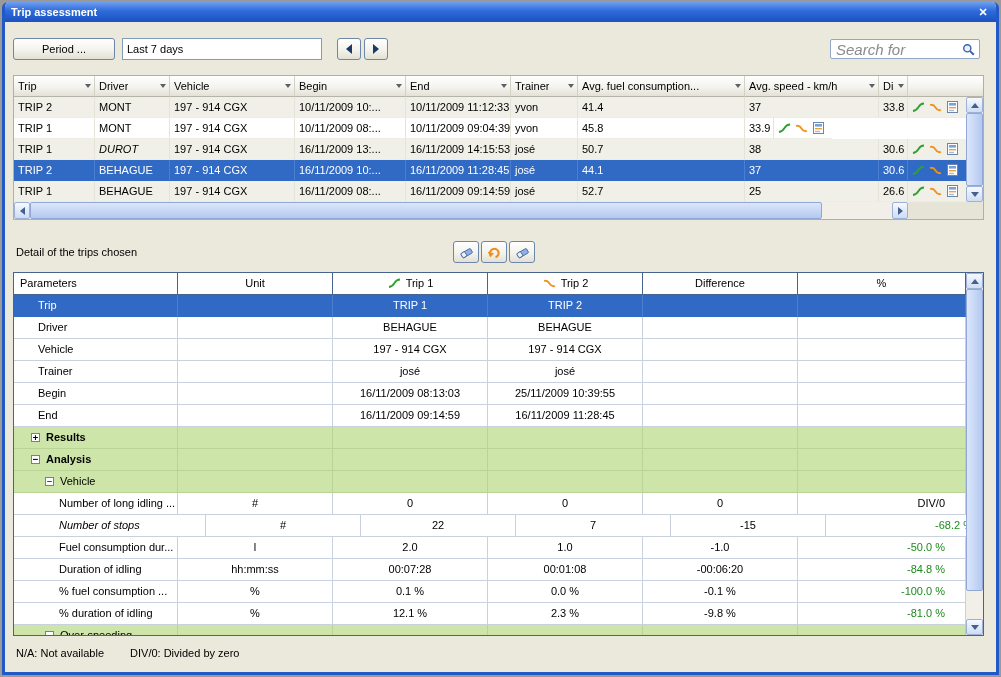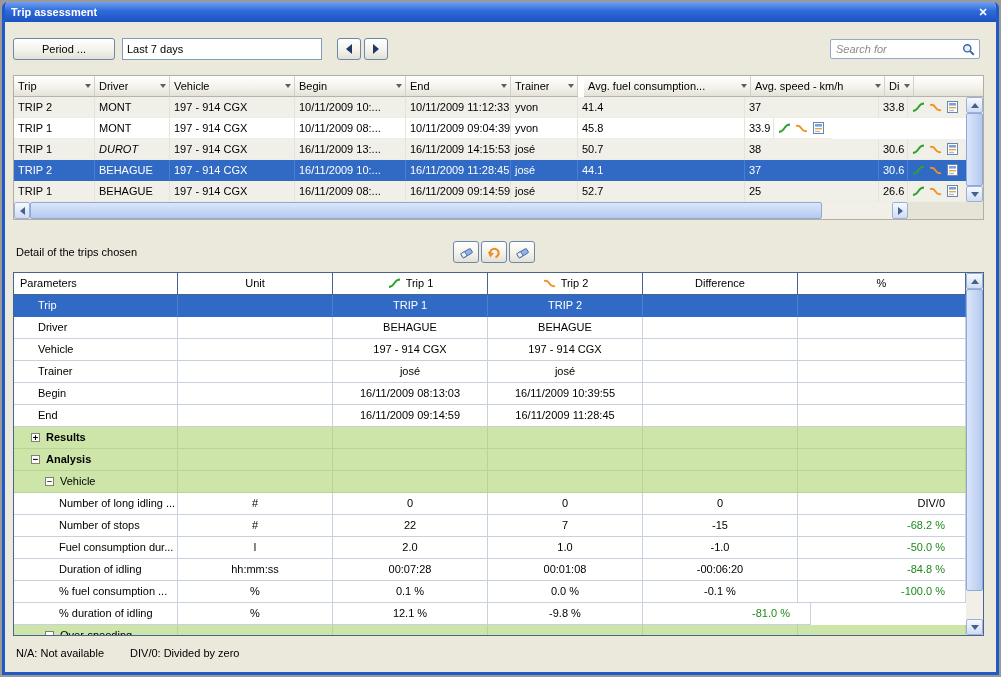--- a/index.html
+++ b/index.html
@@ -11,21 +11,21 @@
   .close-x{position:absolute;right:4px;top:2px;width:18px;height:16px;text-align:center;line-height:16px;font-weight:bold;color:#fff;cursor:default;font-size:11px;}
   .client{flex:1;position:relative;background:#ebe8dc;}
 
   
   .btn-xp{font-family:"Liberation Sans",sans-serif;font-size:11px;background:linear-gradient(180deg,#ffffff,#f3f2ec 55%,#e3e1d5);border:1px solid #6e87a8;border-radius:3px;cursor:default;}
   .period-btn{position:absolute;left:8px;top:16px;width:102px;height:22px;}
   .period-input{position:absolute;left:117px;top:16px;width:200px;height:22px;border:1px solid #7f9db9;background:#fff;font-family:"Liberation Sans",sans-serif;font-size:11px;padding:0 4px;}
   .nav-btn{position:absolute;top:16px;width:24px;height:22px;display:flex;align-items:center;justify-content:center;}
   .nav-prev{left:332px;} .nav-next{left:359px;}
   .searchbox{position:absolute;right:16px;top:17px;width:150px;height:20px;border:1px solid #93a8c6;border-radius:2px;background:#fff;display:flex;align-items:center;padding:0 3px;}
-  .search-input{flex:1;border:0;outline:none;font-family:"Liberation Sans",sans-serif;font-size:11px;min-width:0;background:transparent;}
+  .search-input{flex:1;border:0;outline:none;font-family:"Liberation Sans",sans-serif;font-size:15px;min-width:0;background:transparent;}
   .search-input::placeholder{font-style:italic;color:#8b8b8b;}
 
   
   .tri{display:block;width:0;height:0;}
   .tri-up{border-left:4px solid transparent;border-right:4px solid transparent;border-bottom:5px solid #44618e;}
   .tri-down{border-left:4px solid transparent;border-right:4px solid transparent;border-top:5px solid #44618e;}
   .tri-left{border-top:5px solid transparent;border-bottom:5px solid transparent;border-right:6px solid #1d3a66;}
   .tri-right{border-top:5px solid transparent;border-bottom:5px solid transparent;border-left:6px solid #1d3a66;}
   .dd{width:0;height:0;border-left:3.5px solid transparent;border-right:3.5px solid transparent;border-top:4px solid #5f5f5f;margin-left:4px;flex-shrink:0;}
 
@@ -135,21 +135,21 @@
               <span class="dd"></span>
             </div>
             <div class="gh" style="width: 105px;">
               <span class="ghl">End</span>
               <span class="dd"></span>
             </div>
             <div class="gh" style="width: 67px;">
               <span class="ghl">Trainer</span>
               <span class="dd"></span>
             </div>
-            <div class="gh" style="width: 167px; margin-left: 6px;">
+            <div class="gh" style="width: 167px;">
               <span class="ghl">Avg. fuel consumption...</span>
               <span class="dd"></span>
             </div>
             <div class="gh" style="width: 134px;">
               <span class="ghl">Avg. speed - km/h</span>
               <span class="dd"></span>
             </div>
             <div class="gh" style="width: 29px;">
               <span class="ghl">Dist</span>
               <span class="dd"></span>
@@ -427,21 +427,21 @@
               <div class="dc ctr" style="width: 155px;"></div>
               <div class="dc ctr" style="width: 155px;">josé</div>
               <div class="dc ctr" style="width: 155px;">josé</div>
               <div class="dc ctr" style="width: 155px;"></div>
               <div class="dc pct" style="width: 168px;"></div>
             </div>
             <div class="drow data">
               <div class="dc pcell ind-top" style="width: 164px;">Begin</div>
               <div class="dc ctr" style="width: 155px;"></div>
               <div class="dc ctr" style="width: 155px;">16/11/2009 08:13:03</div>
-              <div class="dc ctr" style="width: 155px;">16/11/2009 10:39:55</div>
+              <div class="dc ctr" style="width: 155px;">25/11/2009 10:39:55</div>
               <div class="dc ctr" style="width: 155px;"></div>
               <div class="dc pct" style="width: 168px;"></div>
             </div>
             <div class="drow data">
               <div class="dc pcell ind-top" style="width: 164px;">End</div>
               <div class="dc ctr" style="width: 155px;"></div>
               <div class="dc ctr" style="width: 155px;">16/11/2009 09:14:59</div>
               <div class="dc ctr" style="width: 155px;">16/11/2009 11:28:45</div>
               <div class="dc ctr" style="width: 155px;"></div>
               <div class="dc pct" style="width: 168px;"></div>
@@ -481,21 +481,21 @@
             </div>
             <div class="drow leaf">
               <div class="dc pcell ind-leaf" style="width: 164px;">Number of long idling ...</div>
               <div class="dc ctr" style="width: 155px;">#</div>
               <div class="dc ctr" style="width: 155px;">0</div>
               <div class="dc ctr" style="width: 155px;">0</div>
               <div class="dc ctr" style="width: 155px;">0</div>
               <div class="dc pct" style="width: 168px; text-align: right;">DIV/0</div>
             </div>
             <div class="drow leaf">
-              <div class="dc pcell ind-leaf" style="width: 164px;">Number of stops</div>
+              <div class="dc pcell ind-leaf" style="width: 192px; font-style: italic;">Number of stops</div>
               <div class="dc ctr" style="width: 155px;">#</div>
               <div class="dc ctr" style="width: 155px;">22</div>
               <div class="dc ctr" style="width: 155px;">7</div>
               <div class="dc ctr" style="width: 155px;">-15</div>
               <div class="dc pct green" style="width: 168px;">-68.2 %</div>
             </div>
             <div class="drow leaf">
               <div class="dc pcell ind-leaf" style="width: 164px;">Fuel consumption dur...</div>
               <div class="dc ctr" style="width: 155px;">l</div>
               <div class="dc ctr" style="width: 155px;">2.0</div>
@@ -516,20 +516,21 @@
               <div class="dc ctr" style="width: 155px;">%</div>
               <div class="dc ctr" style="width: 155px;">0.1 %</div>
               <div class="dc ctr" style="width: 155px;">0.0 %</div>
               <div class="dc ctr" style="width: 155px;">-0.1 %</div>
               <div class="dc pct green" style="width: 168px;">-100.0 %</div>
             </div>
             <div class="drow leaf">
               <div class="dc pcell ind-leaf" style="width: 164px;">% duration of idling</div>
               <div class="dc ctr" style="width: 155px;">%</div>
               <div class="dc ctr" style="width: 155px;">12.1 %</div>
+              <div class="dc ctr" style="width: 155px;">2.3 %</div>
               <div class="dc ctr" style="width: 155px;">-9.8 %</div>
               <div class="dc pct green" style="width: 168px;">-81.0 %</div>
             </div>
             <div class="drow subsection">
               <div class="dc pcell ind-sub" style="width: 164px;">
                 <span class="xbox">−</span>
                 <span>Over-speeding</span>
               </div>
               <div class="dc" style="width: 155px;"></div>
               <div class="dc" style="width: 155px;"></div>

